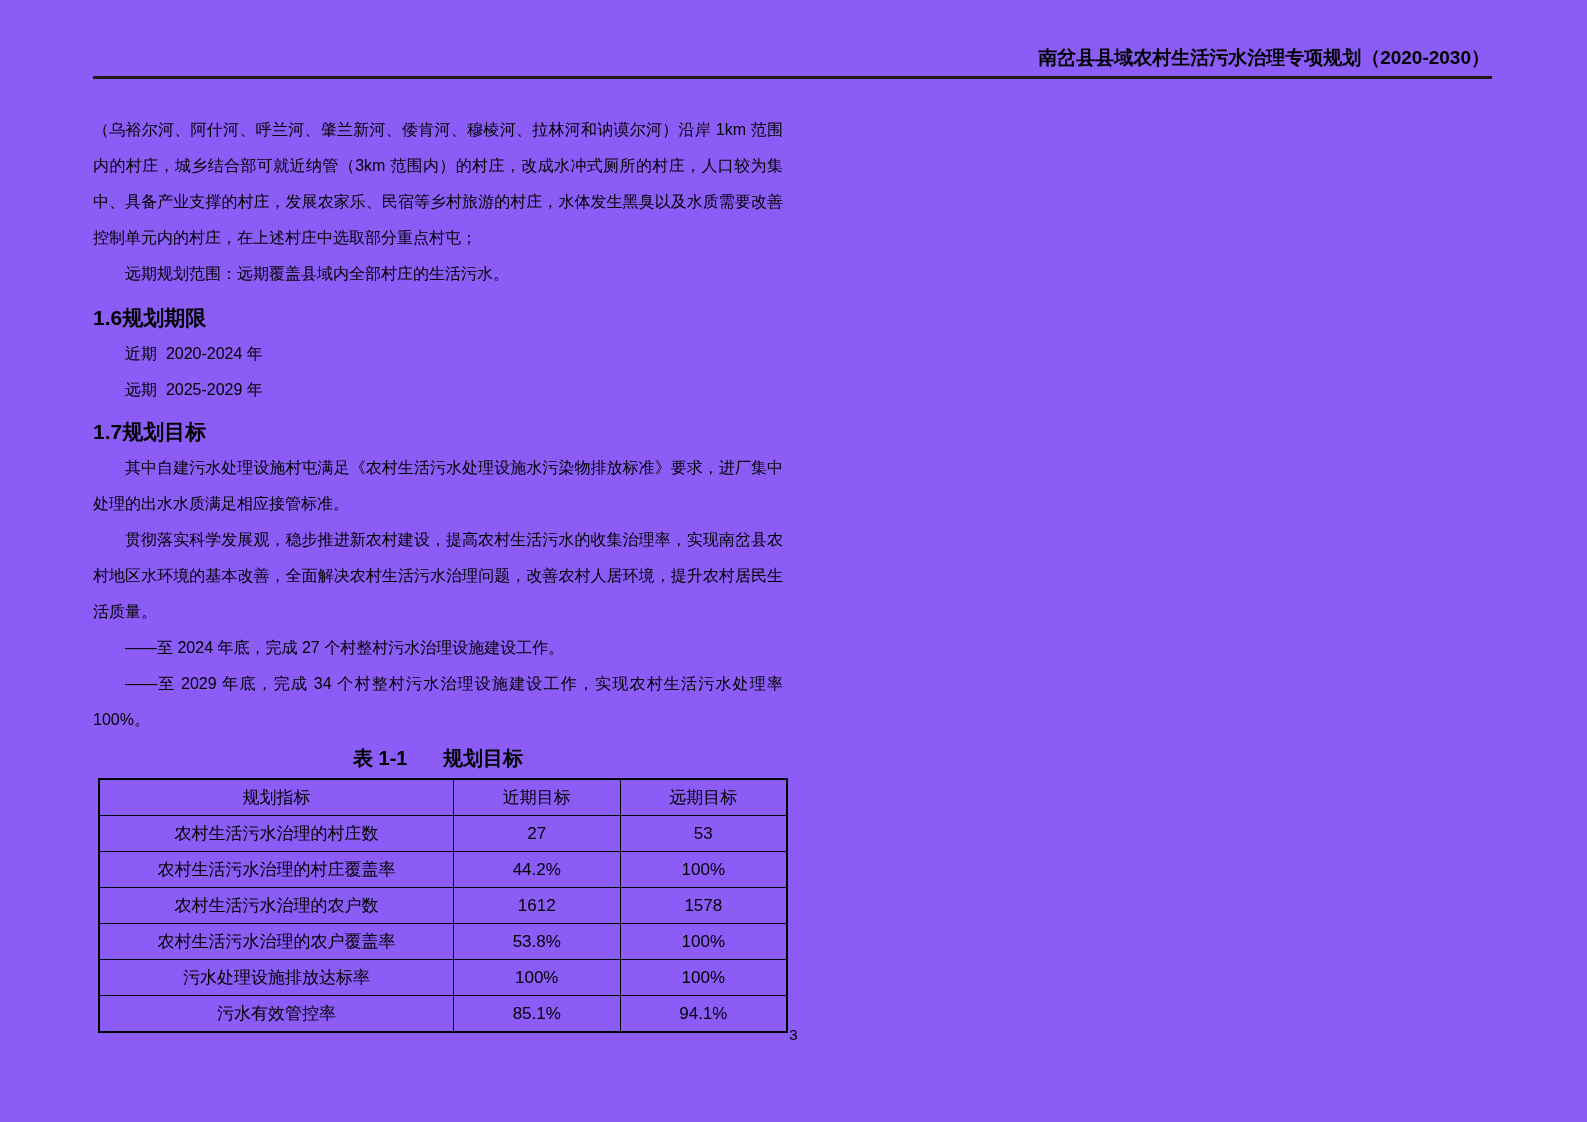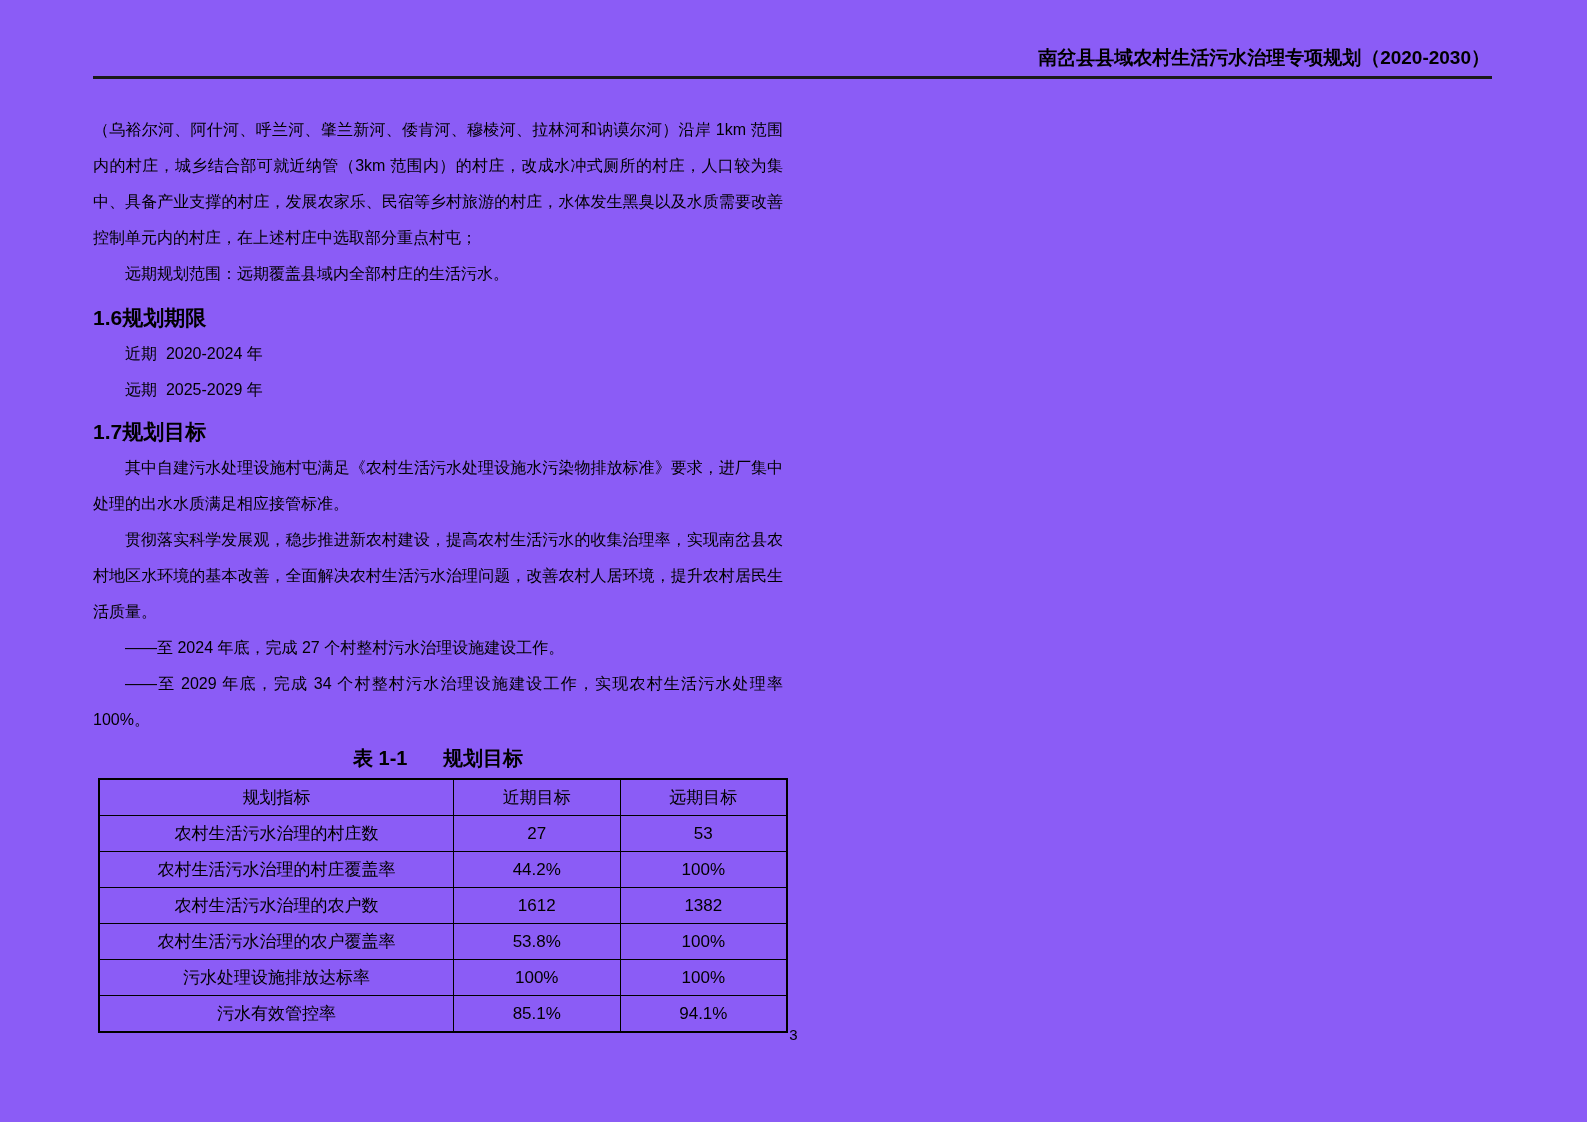--- a/index.html
+++ b/index.html
@@ -132,21 +132,21 @@
           <td>53</td>
         </tr>
         <tr>
           <td>农村生活污水治理的村庄覆盖率</td>
           <td>44.2%</td>
           <td>100%</td>
         </tr>
         <tr>
           <td>农村生活污水治理的农户数</td>
           <td>1612</td>
-          <td>1382</td>
+          <td>1578</td>
         </tr>
         <tr>
           <td>农村生活污水治理的农户覆盖率</td>
           <td>53.8%</td>
           <td>100%</td>
         </tr>
         <tr>
           <td>污水处理设施排放达标率</td>
           <td>100%</td>
           <td>100%</td>

